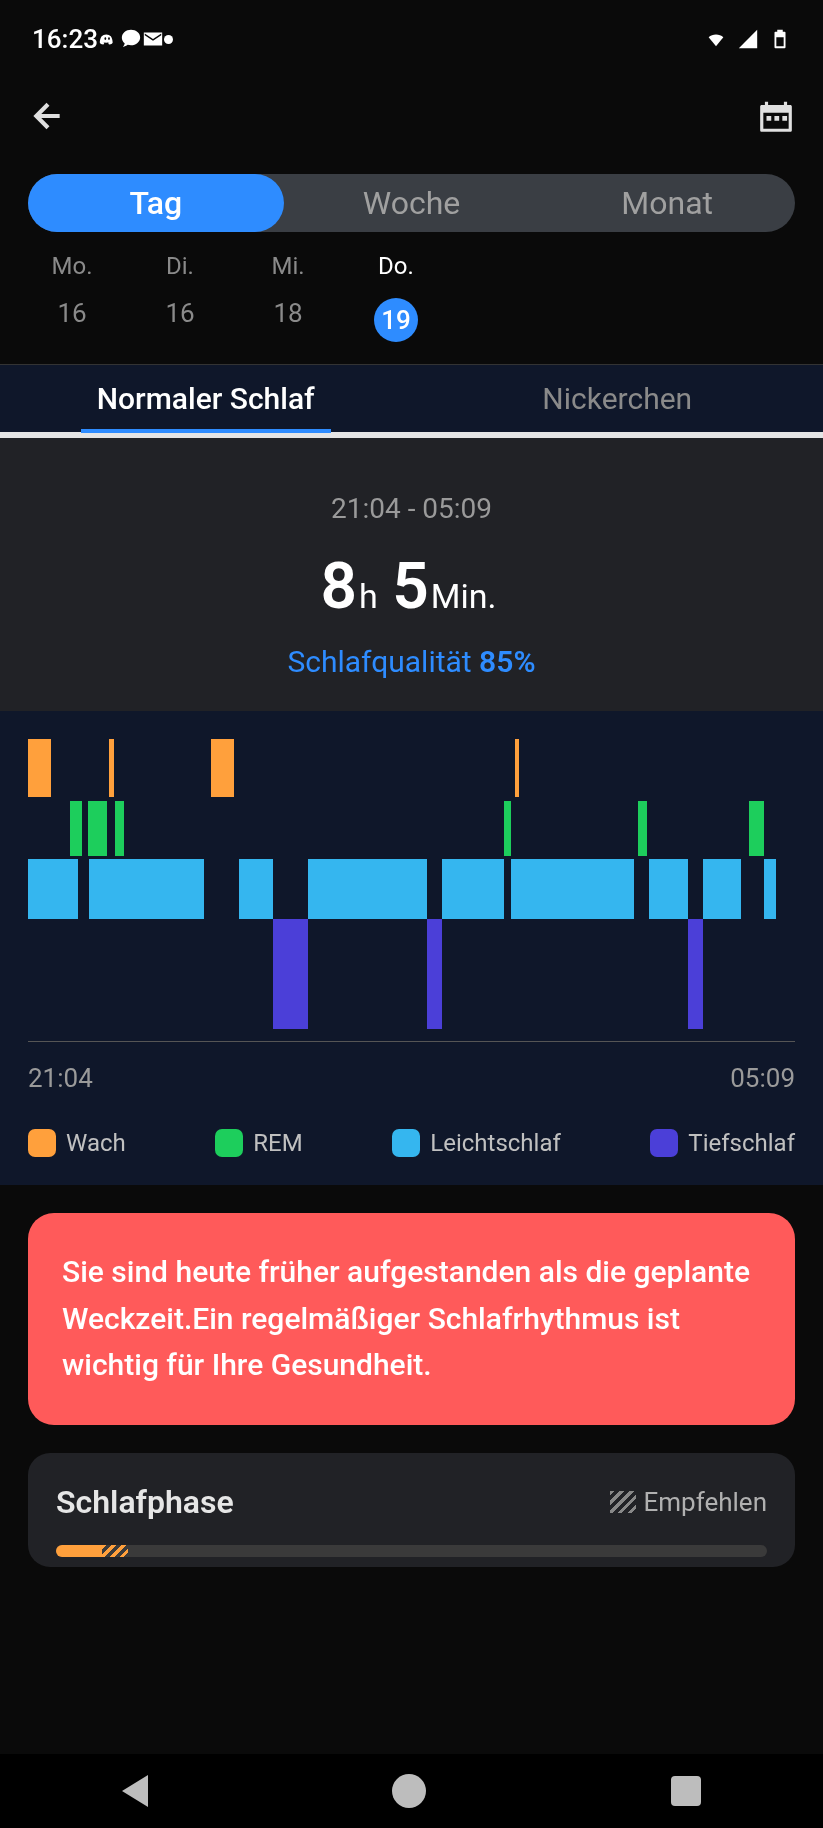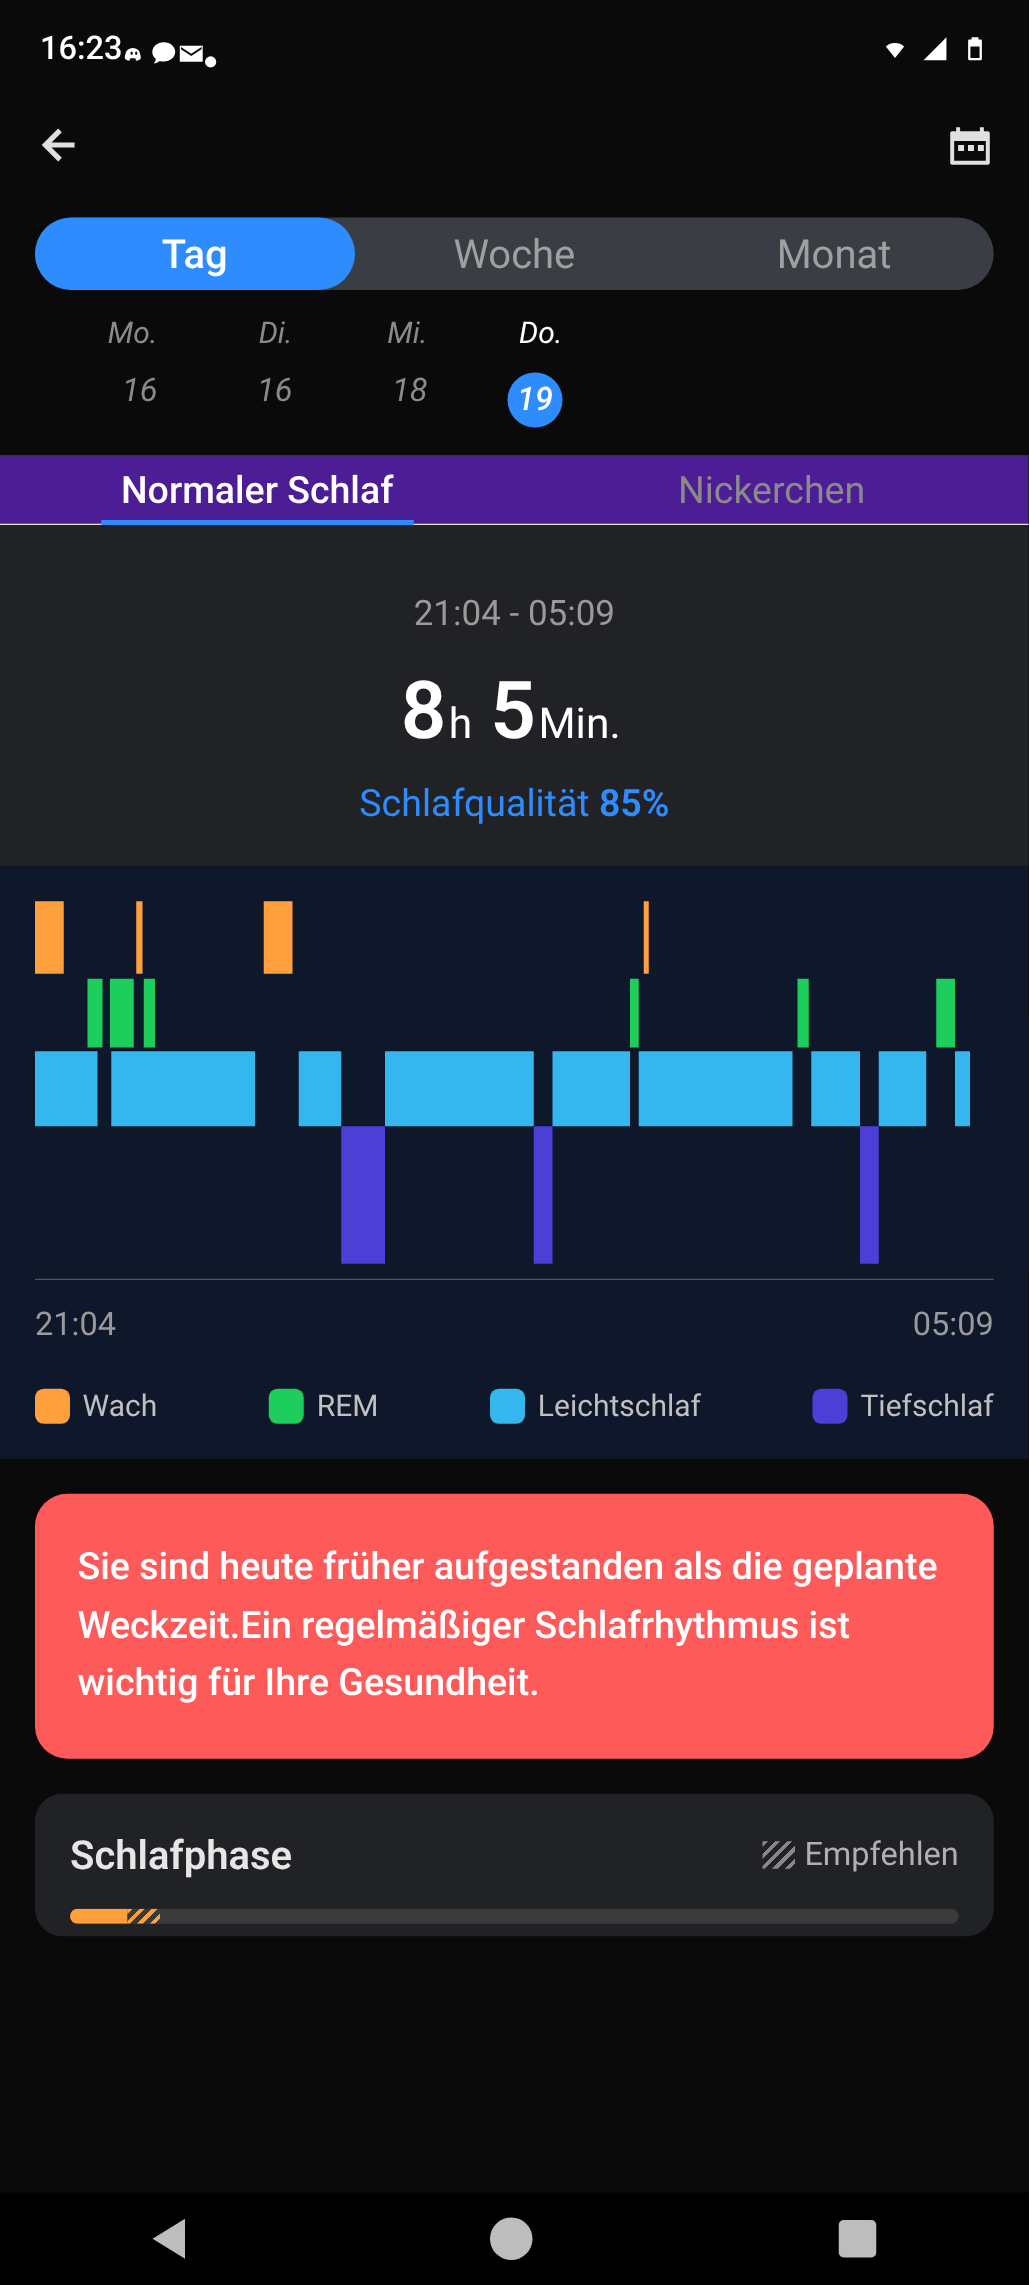--- a/index.html
+++ b/index.html
@@ -15,21 +15,21 @@
     height: 78px;
     display: flex;
     justify-content: space-between;
     align-items: center;
     padding: 0 32px;
     background: #0a0a0a;
     font-size: 26px;
     color: #fff;
     font-weight: 500;
   }
-  .status-left { display: flex; align-items: flex-end; }
+  .status-left { display: flex; align-items: center; }
   .status-right { display: flex; align-items: center; gap: 10px; }
   .icon-small { width: 22px; height: 22px; fill: #fff; }
   .dot { width: 9px; height: 9px; background: #fff; border-radius: 50%; }
 
   .app-header {
     height: 80px;
     display: flex;
     justify-content: space-between;
     align-items: center;
     padding: 0 28px;
@@ -62,46 +62,45 @@
   }
 
   .day-strip {
     display: flex;
     padding: 0 18px 22px 18px;
   }
   .day-col {
     width: 108px;
     display: flex;
     flex-direction: column;
-    align-items: flex-end;
+    align-items: center;
     gap: 18px;
     cursor: pointer;
-    font-style: italic;
   }
   .day-wd { font-size: 24px; color: #8a8a8a; }
   .day-num { font-size: 26px; color: #8a8a8a; }
   .day-num.selected {
     background: #2e8cff;
     color: #fff;
     width: 44px;
     height: 44px;
     border-radius: 50%;
     display: flex;
     align-items: center;
     justify-content: center;
     font-weight: 500;
   }
   .day-col.selected .day-wd { color: #fff; }
 
   .tabs {
     display: flex;
-    height: 56px;
-    background: #4c1d95;
+    height: 74px;
+    background: #0f172a;
     border-top: 1px solid #333;
-    border-bottom: 1px solid #e5e5e5;
+    border-bottom: 6px solid #e5e5e5;
   }
   .tab {
     flex: 1;
     display: flex;
     align-items: center;
     justify-content: center;
     font-size: 30px;
     color: #8a8a8a;
     position: relative;
     cursor: pointer;

